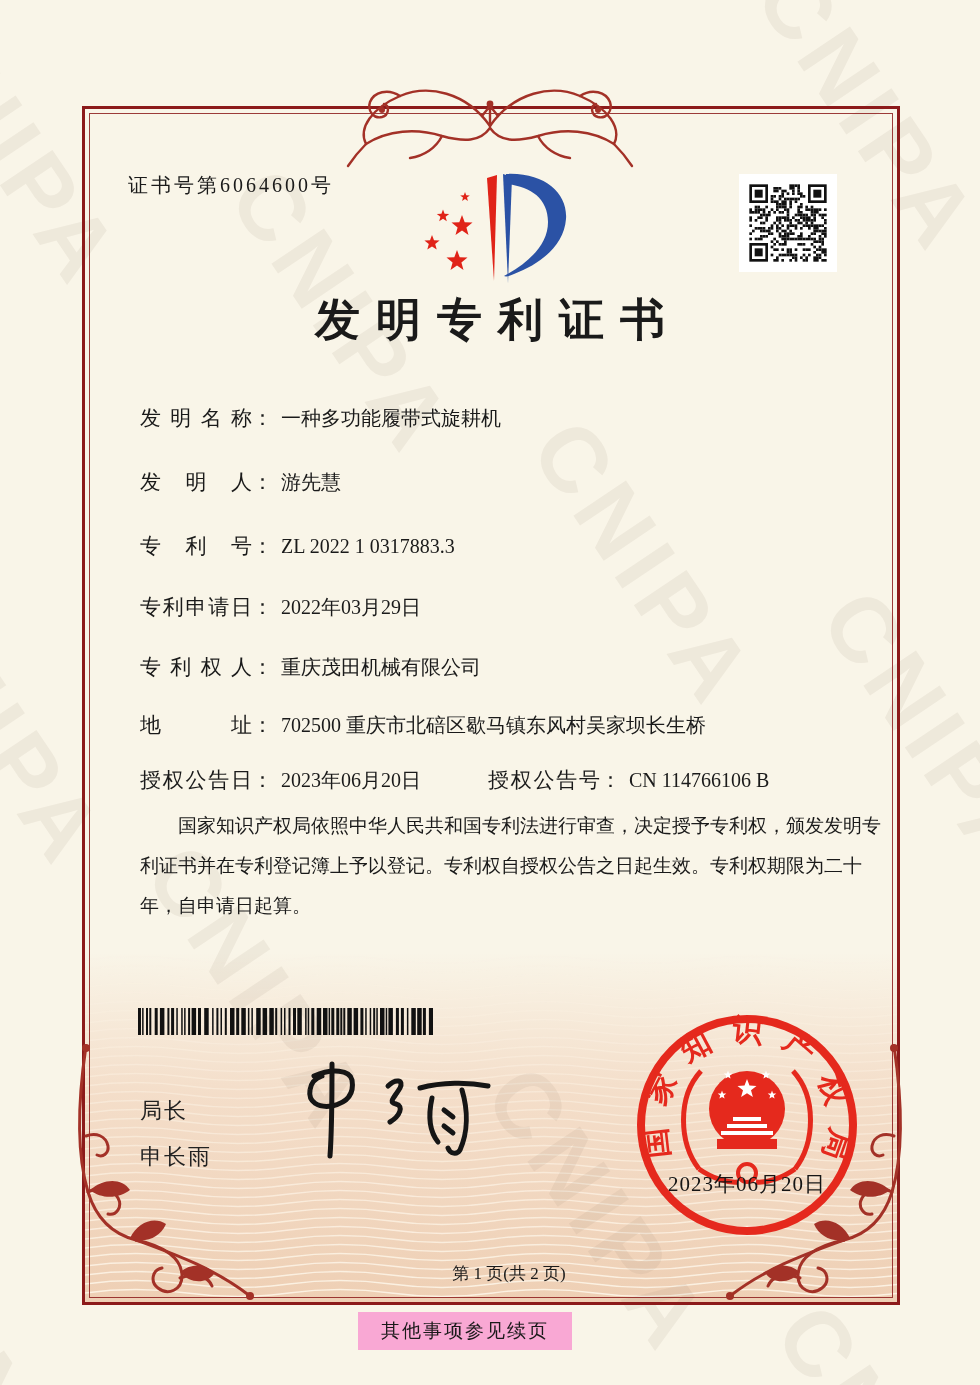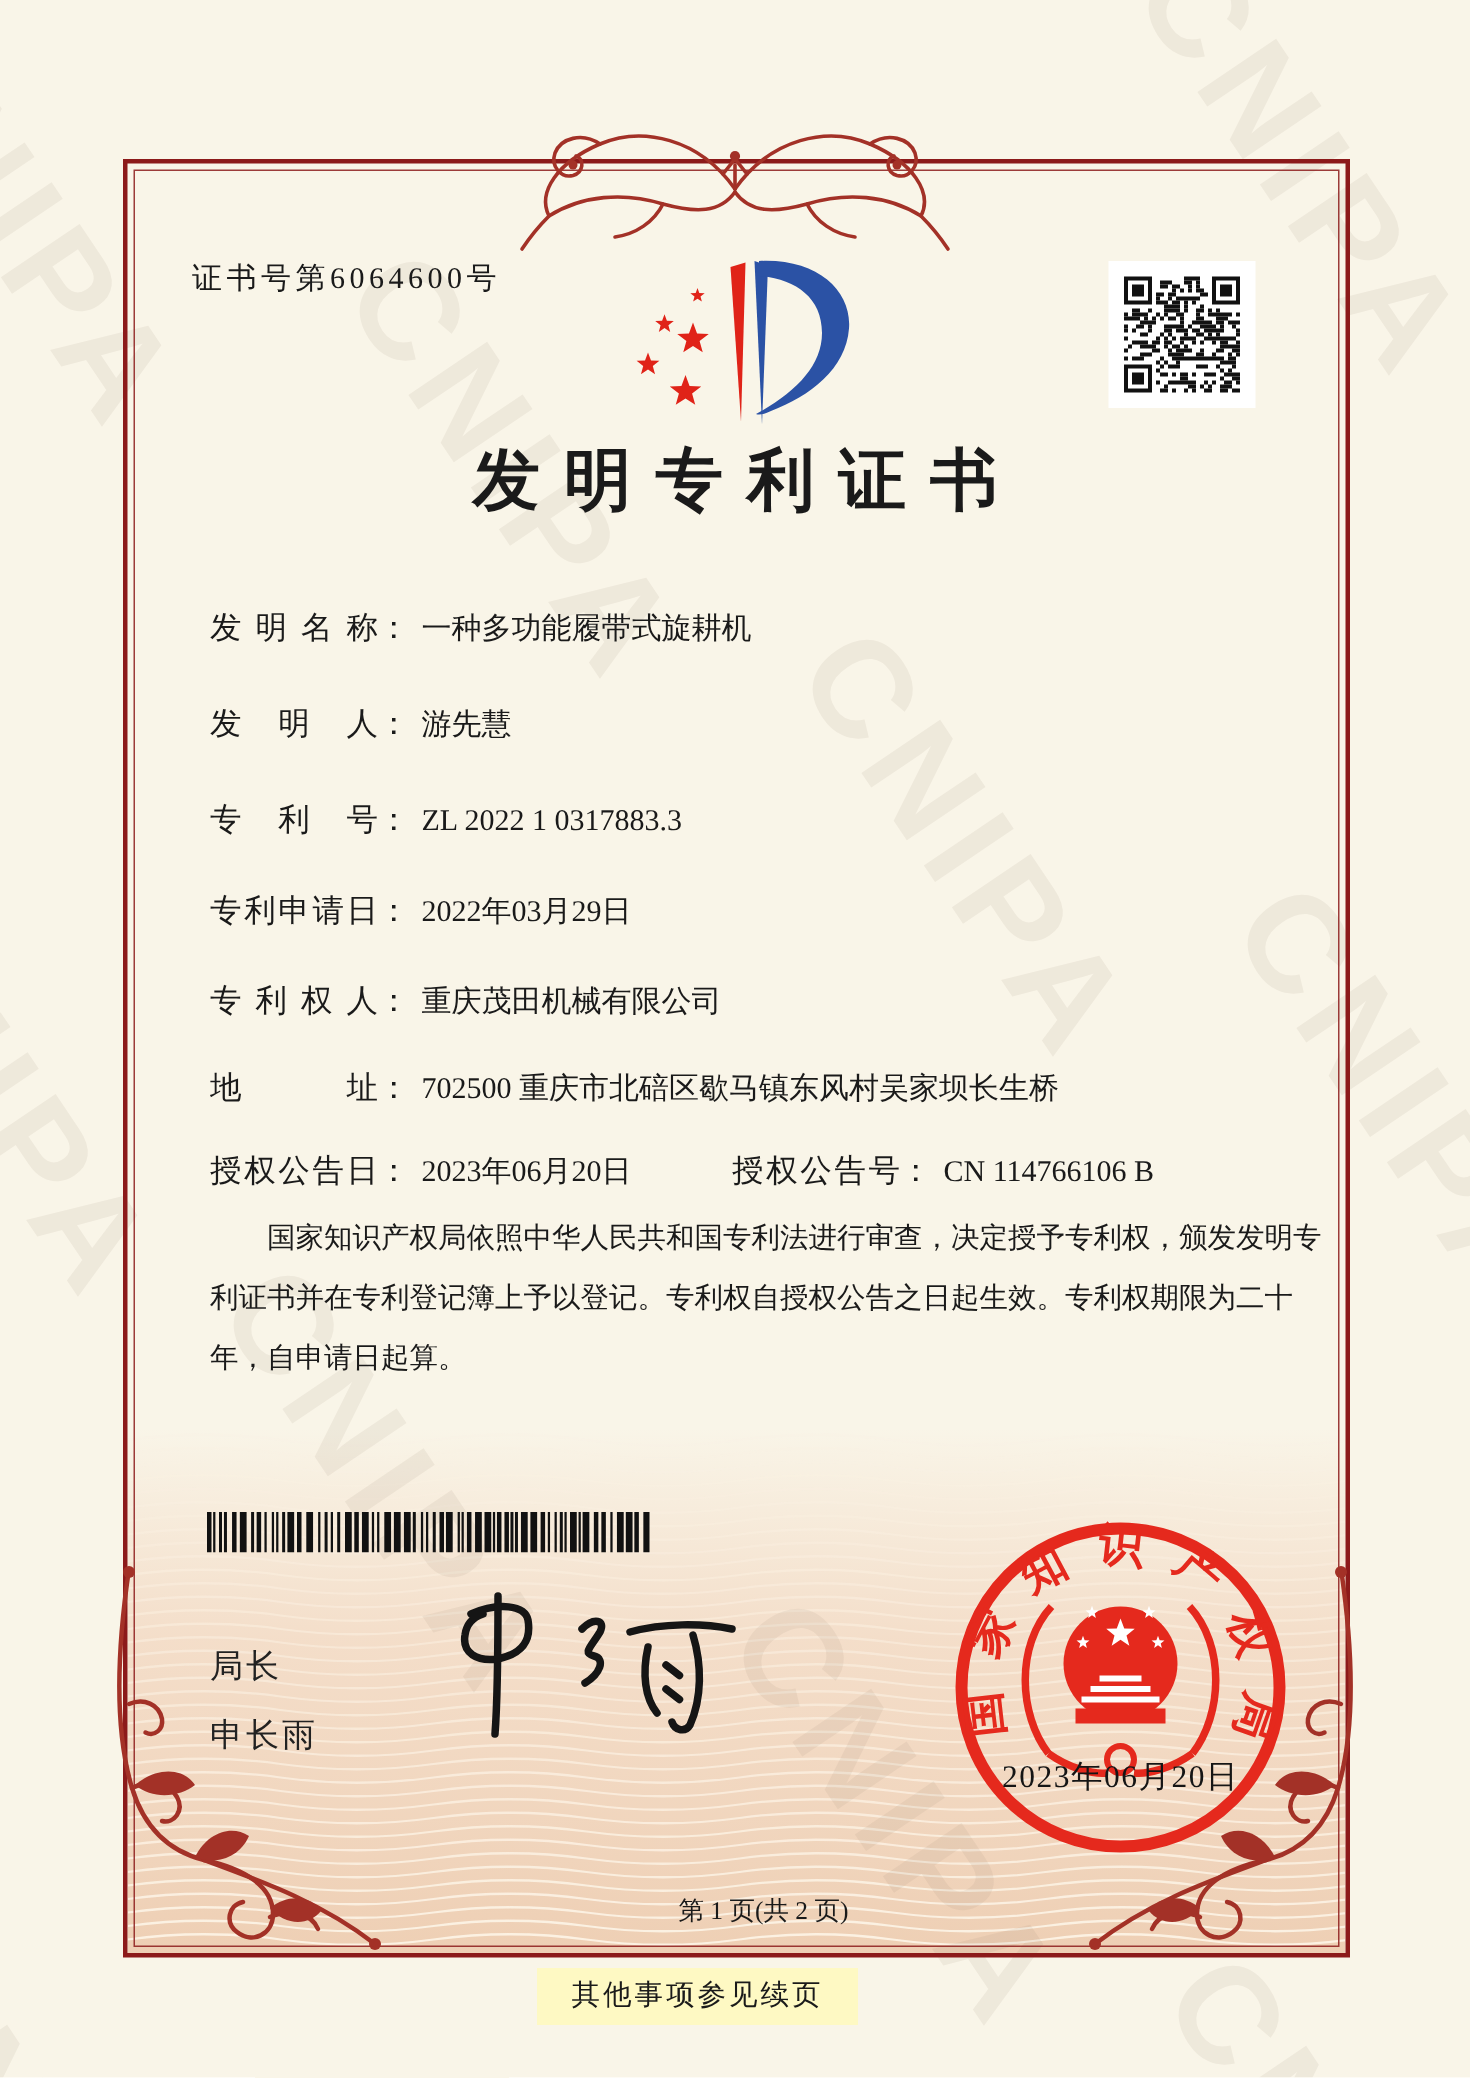--- a/index.html
+++ b/index.html
@@ -53,21 +53,21 @@
   .director div{margin-bottom:16px;letter-spacing:2px;}
 
   .seal{position:absolute;left:633px;top:1013px;z-index:5;}
   .seal-arc-text{font-size:30px;font-weight:700;letter-spacing:19px;fill:var(--seal);
                  font-family:"Liberation Serif","DejaVu Serif",serif;}
   .seal-date{position:absolute;left:633px;top:1170px;width:228px;z-index:6;text-align:center;
              font-size:21px;letter-spacing:1px;color:#151515;}
 
   .page-num{position:absolute;left:0;width:940px;top:1262px;z-index:4;text-align:center;font-size:17px;margin-left:39px;}
 
-  .cont-note{position:absolute;left:358px;top:1312px;width:214px;height:38px;z-index:4;background:#fef9c3;
+  .cont-note{position:absolute;left:358px;top:1312px;width:214px;height:38px;z-index:4;background:#f9a8d4;
              text-align:center;line-height:38px;font-size:19px;letter-spacing:2px;}
 </style>
 </head>
 <body>
 
 <div id="page">
 
   <div class="waves-wrap">
     <svg id="waves-svg" width="812" height="352" viewBox="0 0 812 352">
       <defs>

